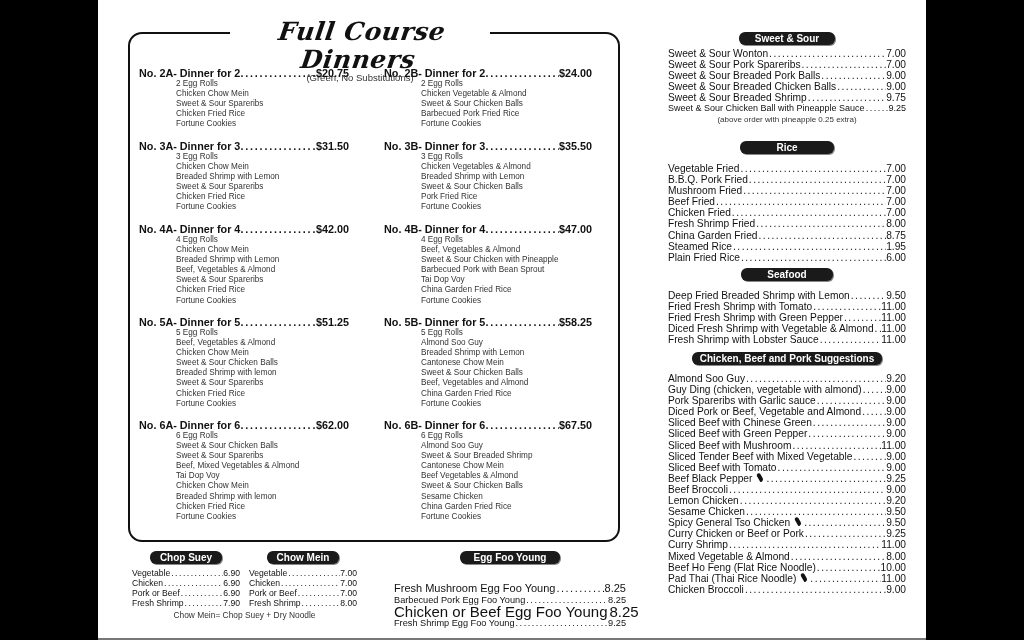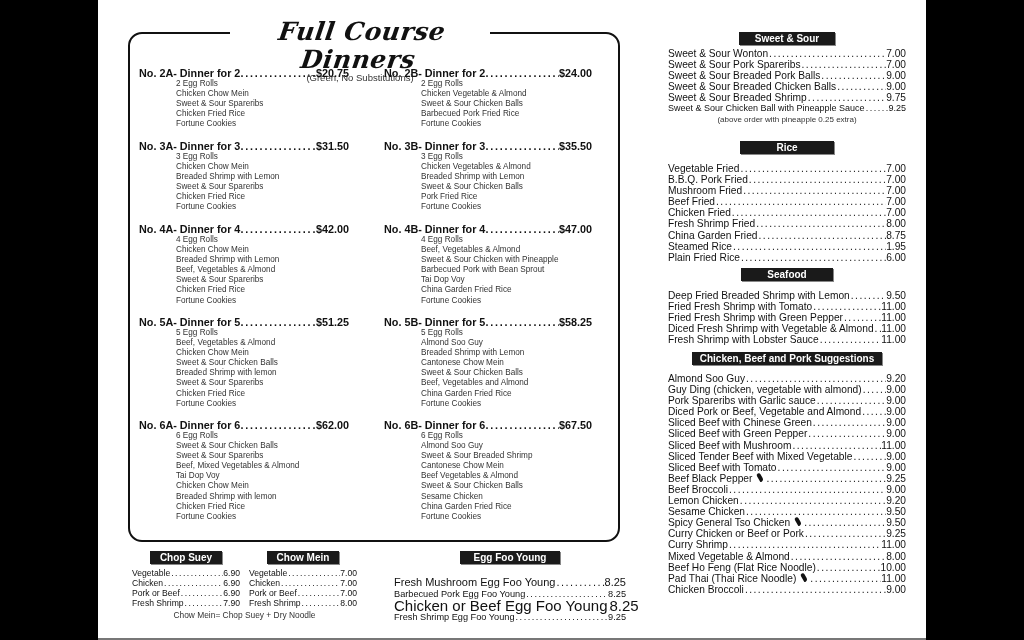--- a/index.html
+++ b/index.html
@@ -9,21 +9,21 @@
   .fc-title-wrap{position:absolute;left:132px;top:18px;width:260px;text-align:center;background:#fff;}
   .fc-title{font-family:"DejaVu Serif",serif;font-style:italic;font-weight:bold;font-size:25px;letter-spacing:0.5px;line-height:28px;transform:skewX(-8deg);}
   .fc-sub{font-size:9.5px;color:#333;line-height:10px;margin-top:-1px;}
   .dinner{position:absolute;width:230px;}
   .dinner .head{font-size:10.8px;font-weight:bold;display:flex;white-space:nowrap;}
   .dinner .head .name{}
   .dinner .head .dots{flex:1;overflow:hidden;letter-spacing:1.8px;}
   .dinner .head .dots::after{content:"................................................................";}
   .dinner ul{list-style:none;margin:0;padding:0 0 0 37px;}
   .dinner li{font-size:8.2px;line-height:10.1px;color:#333;}
-  .pill{display:inline-block;background:#1a1a1a;color:#fff;font-weight:bold;font-size:10px;border-radius:0;padding:1px 10px 1px;line-height:11px;text-align:center;box-shadow:1px 1px 0 #888;}
+  .pill{display:inline-block;background:#1a1a1a;color:#fff;font-weight:bold;font-size:10px;border-radius:6px;padding:1px 10px 1px;line-height:11px;text-align:center;box-shadow:1px 1px 0 #888;}
   .sect{position:absolute;}
   .row{display:flex;white-space:nowrap;}
   .row .lbl{}
   .row .dots{flex:1;overflow:hidden;letter-spacing:1.5px;padding:0 1px;}
   .row .dots::after{content:"......................................................................................................";}
   .row .pr{}
   .rsec .row{font-size:10.2px;line-height:11.1px;}
   .bsec .row{font-size:8.6px;line-height:10px;}
   .pepper{display:inline-block;width:4px;height:9px;background:#111;border-radius:2px 2px 3px 1px;transform:rotate(-30deg);margin:0 3px 0 6px;vertical-align:-1px;}
   .note{font-size:8px;color:#333;text-align:center;}
@@ -248,21 +248,21 @@
         <div class="row">
           <span class="lbl">Fresh Shrimp</span>
           <span class="dots"></span>
           <span class="pr">8.00</span>
         </div>
       </div>
   </div>
   <div class="note" style="position:absolute;left:34px;top:610px;width:225px;font-size:8.4px;">Chow Mein= Chop Suey + Dry Noodle</div>
 
   <div class="sect bsec" style="left:296px;top:547px;width:232px;">
-    <div style="text-align:center;margin-bottom:12px;"><span class="pill" style="padding:1px 14px;">Egg Foo Young</span></div>
+    <div style="text-align:center;margin-bottom:18px;"><span class="pill" style="padding:1px 14px;">Egg Foo Young</span></div>
     <div id="efy-list">
         <div class="row" style="font-size: 11px; line-height: 11.5px;">
           <span class="lbl">Fresh Mushroom Egg Foo Young</span>
           <span class="dots"></span>
           <span class="pr">8.25</span>
         </div>
         <div class="row" style="font-size: 9.2px; line-height: 11.5px;">
           <span class="lbl">Barbecued Pork Egg Foo Young</span>
           <span class="dots"></span>
           <span class="pr">8.25</span>

